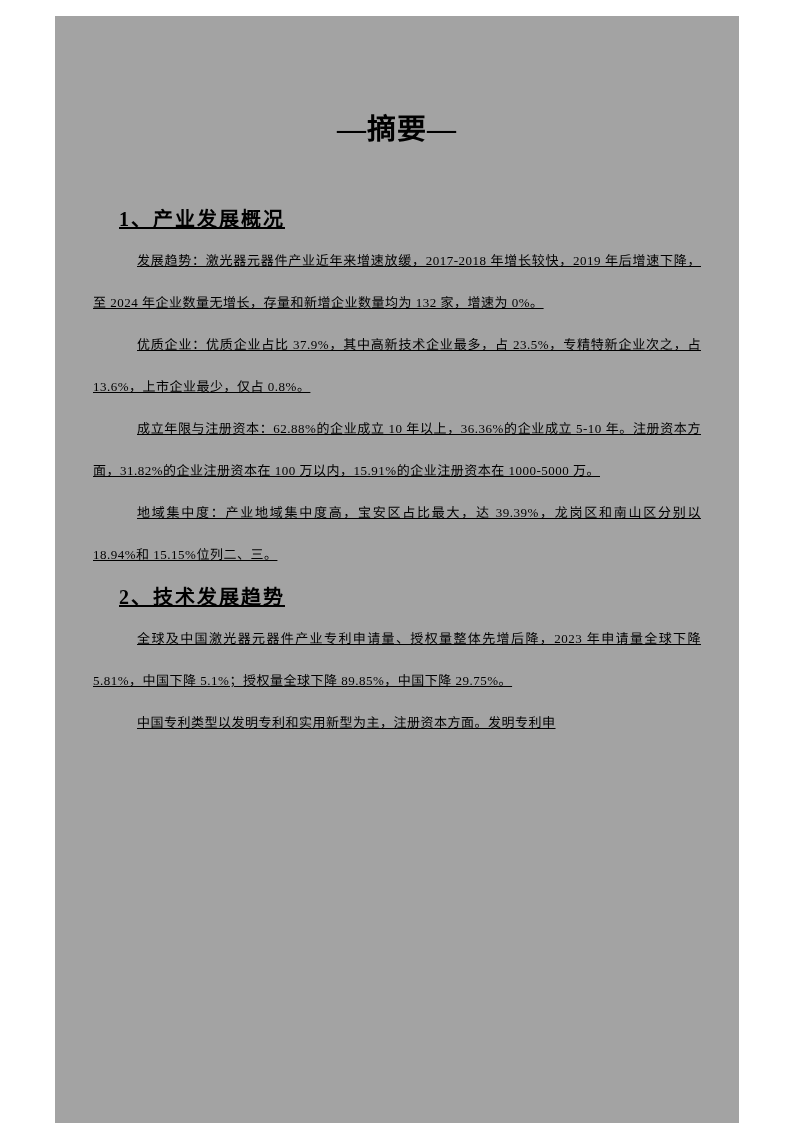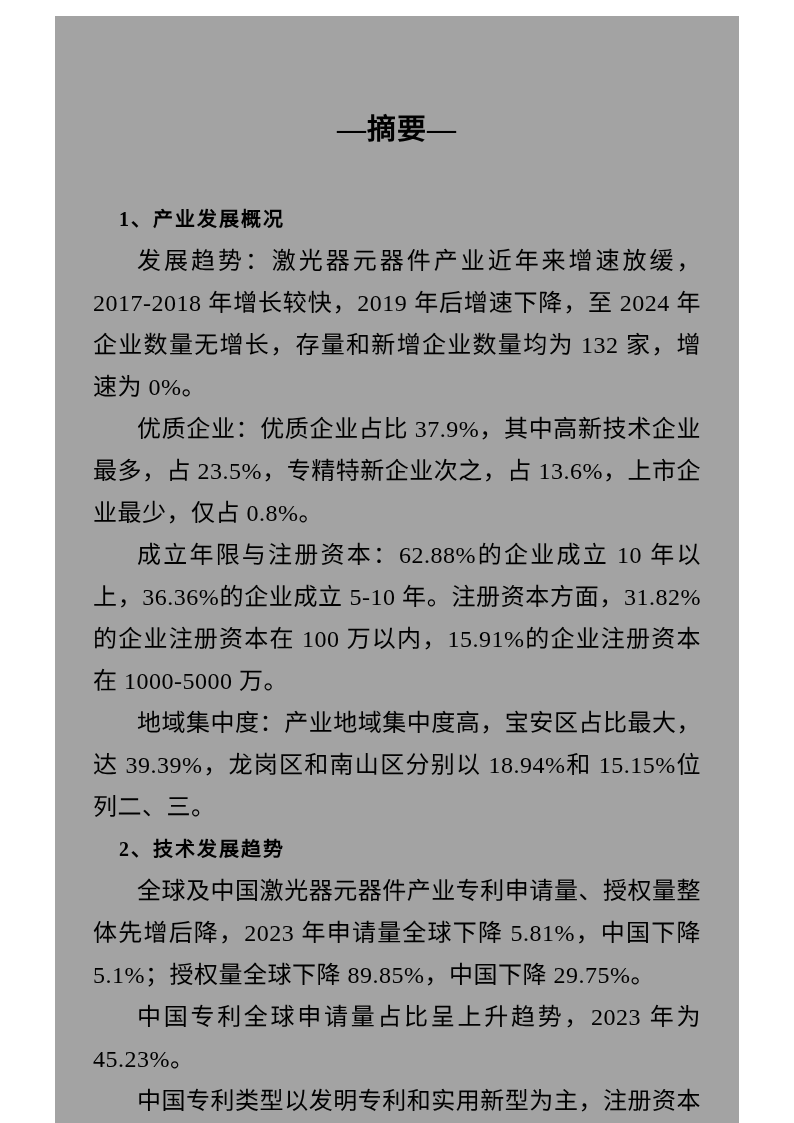--- a/index.html
+++ b/index.html
@@ -22,36 +22,36 @@
 
   .doc-title {
     margin-top: 90px;
     font-size: 29px;
     font-weight: bold;
     text-align: center;
     line-height: 46px;
     letter-spacing: 1px;
   }
 
-  .doc-section { display: block; }
+  .doc-section { display: block; text-decoration: underline; }
 
   .section-heading {
     font-size: 20px;
     font-weight: bold;
     line-height: 42px;
     padding-left: 26px;
     letter-spacing: 2px;
   }
 
   .section-heading-first {
     margin-top: 46px;
   }
 
   .body-para {
-    font-size: 24px;
+    font-size: 13px;
     line-height: 42px;
     text-indent: 44px;
     text-align: justify;
     letter-spacing: 0.5px;
   }
 </style>
 </head>
 <body>
 
 <div class="doc-page">
@@ -62,17 +62,16 @@
     <h2 class="section-heading section-heading-first">1、产业发展概况</h2>
     <p class="body-para">发展趋势：激光器元器件产业近年来增速放缓，2017-2018 年增长较快，2019 年后增速下降，至 2024 年企业数量无增长，存量和新增企业数量均为 132 家，增速为 0%。</p>
     <p class="body-para">优质企业：优质企业占比 37.9%，其中高新技术企业最多，占 23.5%，专精特新企业次之，占 13.6%，上市企业最少，仅占 0.8%。</p>
     <p class="body-para">成立年限与注册资本：62.88%的企业成立 10 年以上，36.36%的企业成立 5-10 年。注册资本方面，31.82%的企业注册资本在 100 万以内，15.91%的企业注册资本在 1000-5000 万。</p>
     <p class="body-para">地域集中度：产业地域集中度高，宝安区占比最大，达 39.39%，龙岗区和南山区分别以 18.94%和 15.15%位列二、三。</p>
   </section>
 
   <section class="doc-section">
     <h2 class="section-heading">2、技术发展趋势</h2>
     <p class="body-para">全球及中国激光器元器件产业专利申请量、授权量整体先增后降，2023 年申请量全球下降 5.81%，中国下降 5.1%；授权量全球下降 89.85%，中国下降 29.75%。</p>
-    <p class="body-para">中国专利全球申请量占比呈上升趋势，2023 年为 45.23%。</p>
     <p class="body-para">中国专利类型以发明专利和实用新型为主，注册资本方面。发明专利申</p>
   </section>
 
 </div>
 
 </body></html>

